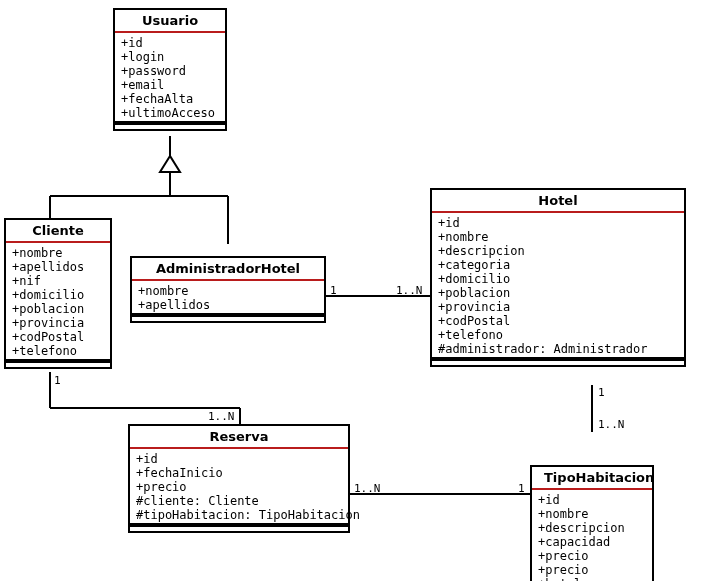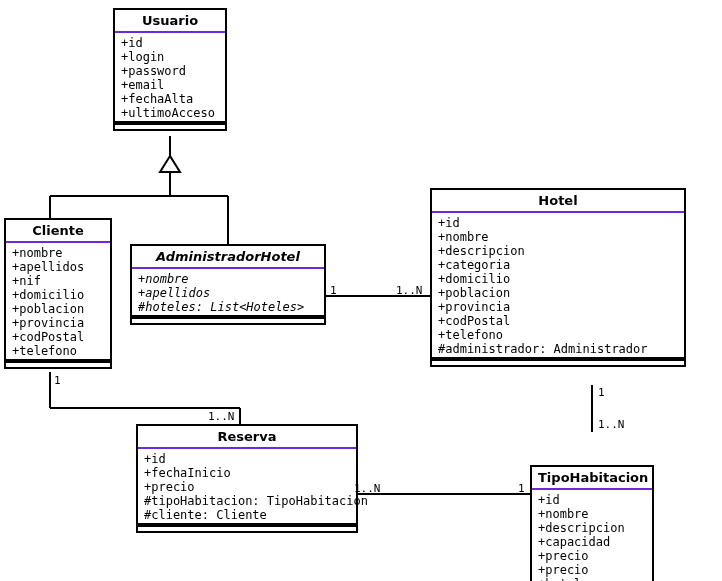--- a/index.html
+++ b/index.html
@@ -24,22 +24,22 @@
   .class-box {
     position: absolute;
     background: #fff;
   }
   .class-box .outer {
     border: 2px solid #000;
   }
   .class-name {
     text-align: center;
     font-weight: bold;
-    padding: 3px 6px;
-    border-bottom: 2px solid #6d28d9;
+    padding: 3px 12px;
+    border-bottom: 2px solid #b91c1c;
     white-space: nowrap;
     font-size: 13px;
   }
   .class-attrs {
     padding: 3px 6px 1px 6px;
     border-bottom: 2px solid #000;
   }
   .class-attrs:last-child { border-bottom: none; }
   .class-footer {
     height: 4px;
@@ -112,27 +112,26 @@
         <div class="attr">+domicilio</div>
         <div class="attr">+poblacion</div>
         <div class="attr">+provincia</div>
         <div class="attr">+codPostal</div>
         <div class="attr">+telefono</div>
       </div>
       <div class="class-footer"></div>
     </div>
   </div>
 
-  <div class="class-box" style="left:130px; top:244px; width:196px;font-style:italic;">
+  <div class="class-box" style="left:130px; top:256px; width:196px;">
     <div class="outer">
       <div class="class-name">AdministradorHotel</div>
       <div class="class-attrs">
         <div class="attr">+nombre</div>
         <div class="attr">+apellidos</div>
-        <div class="attr">#hoteles: List&lt;Hoteles&gt;</div>
       </div>
       <div class="class-footer"></div>
     </div>
   </div>
 
   <div class="class-box" style="left:430px; top:188px; width:256px;">
     <div class="outer">
       <div class="class-name">Hotel</div>
       <div class="class-attrs">
         <div class="attr">+id</div>
@@ -143,29 +142,29 @@
         <div class="attr">+poblacion</div>
         <div class="attr">+provincia</div>
         <div class="attr">+codPostal</div>
         <div class="attr">+telefono</div>
         <div class="attr">#administrador: Administrador</div>
       </div>
       <div class="class-footer"></div>
     </div>
   </div>
 
-  <div class="class-box" style="left:128px; top:424px; width:222px;margin-left:8px;">
+  <div class="class-box" style="left:128px; top:424px; width:222px;">
     <div class="outer">
       <div class="class-name">Reserva</div>
       <div class="class-attrs">
         <div class="attr">+id</div>
         <div class="attr">+fechaInicio</div>
         <div class="attr">+precio</div>
+        <div class="attr">#cliente: Cliente</div>
         <div class="attr">#tipoHabitacion: TipoHabitacion</div>
-        <div class="attr">#cliente: Cliente</div>
       </div>
       <div class="class-footer"></div>
     </div>
   </div>
 
   <div class="class-box" style="left:530px; top:432px; width:124px;margin-top:33px;">
     <div class="outer">
       <div class="class-name">TipoHabitacion</div>
       <div class="class-attrs">
         <div class="attr">+id</div>

